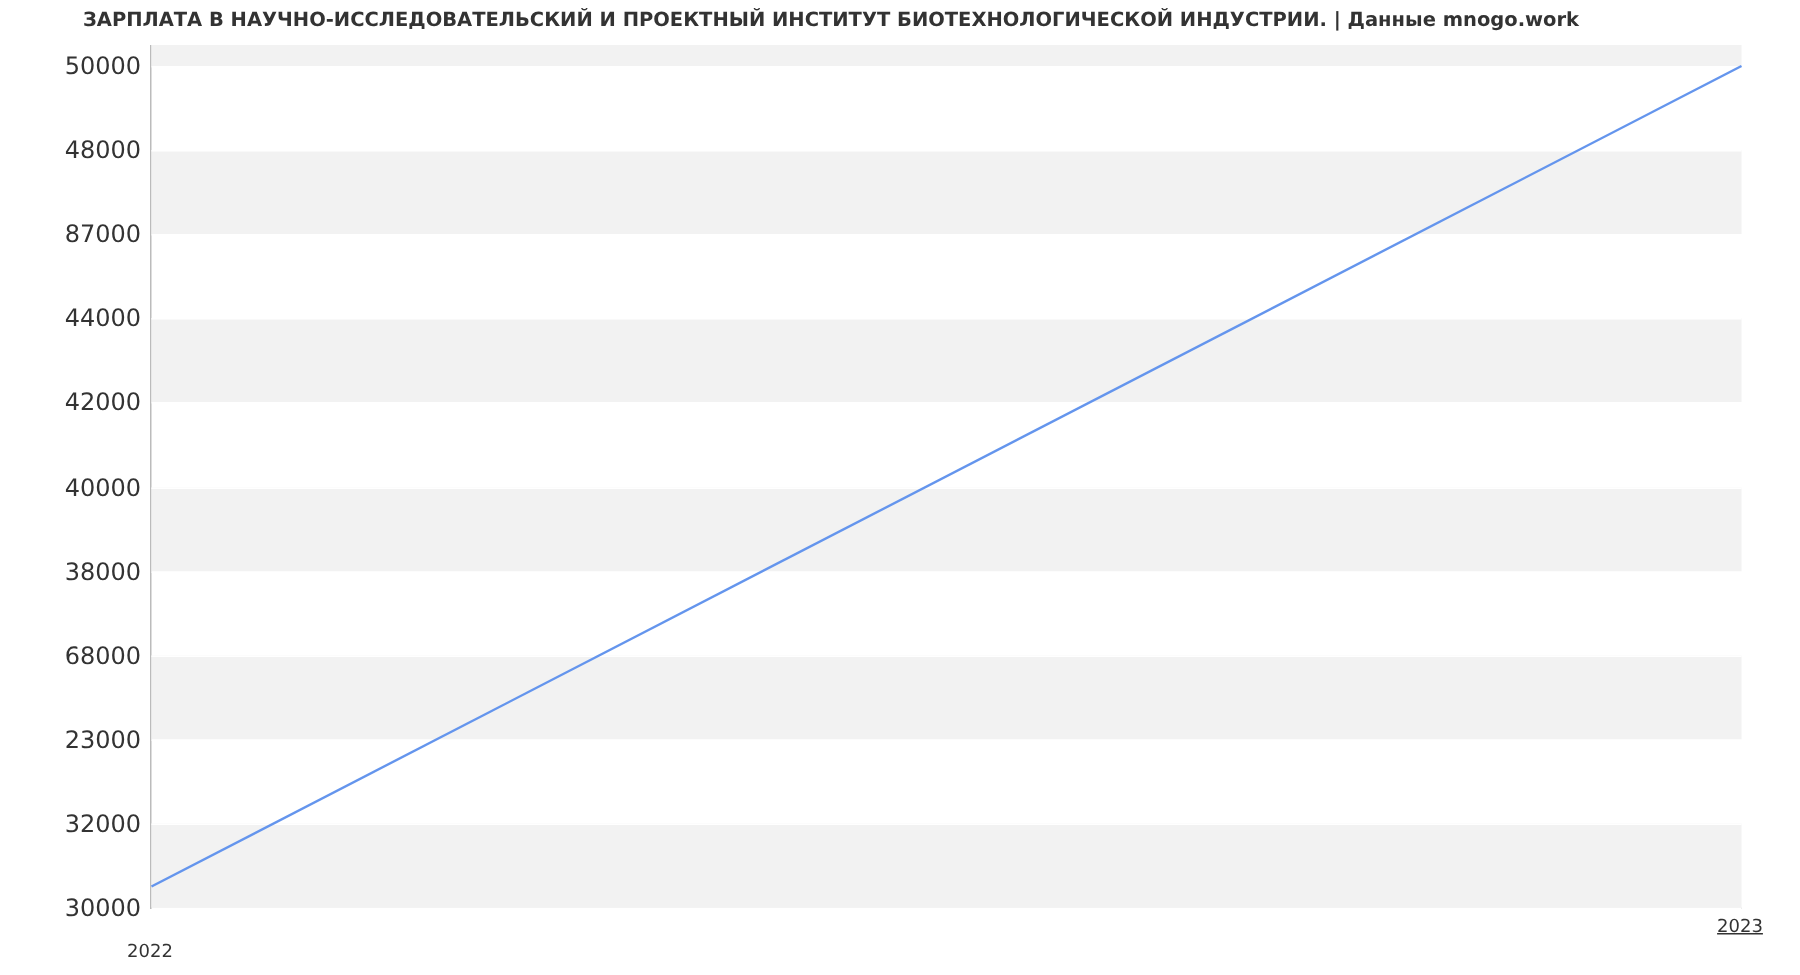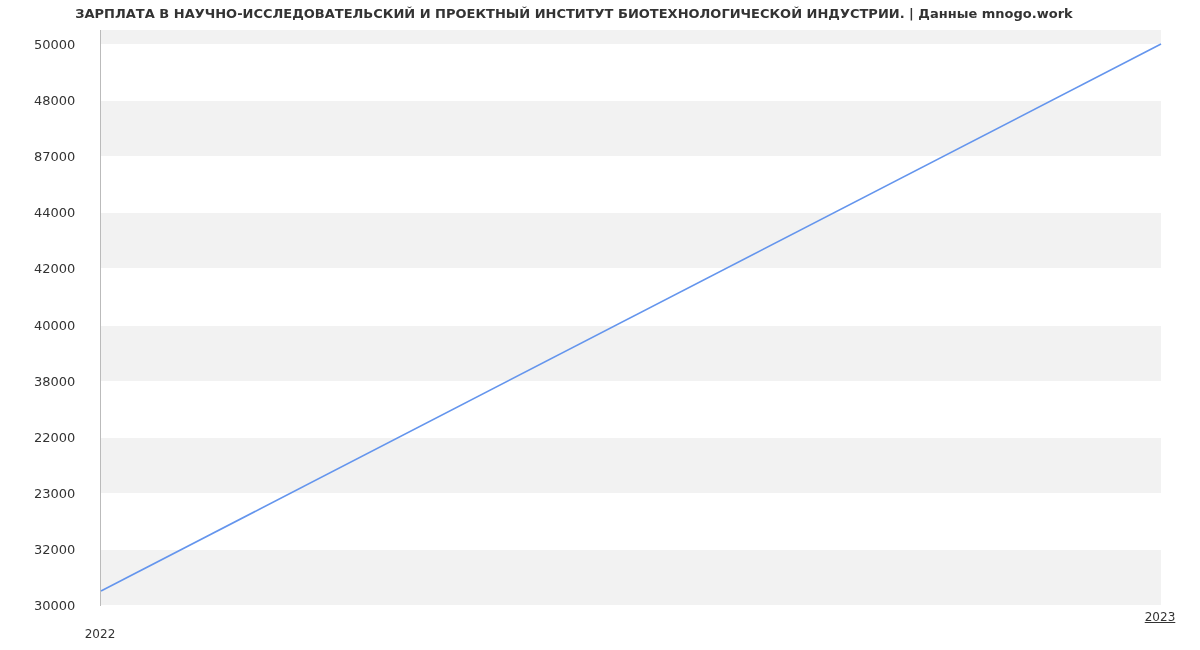--- a/index.html
+++ b/index.html
@@ -19,21 +19,20 @@
   }
   .title {
     position: absolute;
     top: 6px;
     left: 0;
     width: 1108px;
     text-align: center;
     font-size: 13px;
     font-weight: 600;
     color: #333;
-    margin-left: 20px;
   }
   .plot {
     position: absolute;
     left: 100px;
     top: 30px;
     width: 1060px;
     height: 575px;
     border-left: 1px solid #bbb;
     border-bottom: 1px solid #bbb;
   }
@@ -47,21 +46,22 @@
     position: absolute;
     left: 0;
     width: 100%;
     height: 1px;
     background: #ffffff;
   }
   .y-tick {
     position: absolute;
     right: 1106px;
     width: 60px;
-    font-size: 13px;
+    text-align: right;
+    font-size: 16px;
     color: #333;
     transform: translateY(-50%);
   }
   .x-tick {
     position: absolute;
     top: 610px;
     font-size: 12px;
     color: #333;
     transform: translateX(-50%);
   }
@@ -101,21 +101,21 @@
       <div class="grid-line" style="top: 70.122px;"></div>
       <div class="grid-line" style="top: 14.0244px;"></div>
       <svg class="line" id="line-svg" preserveAspectRatio="none" viewBox="0 0 1060 575">
         <polyline points="0,560.9756097560976 1060,14.024390243902417" fill="none" stroke="#6495ED" stroke-width="1.6"></polyline>
       </svg>
     </div>
 
 <div class="y-tick" style="top: 605px;">30000</div>
     <div class="y-tick" style="top: 548.902px;">32000</div>
     <div class="y-tick" style="top: 492.805px;">23000</div>
-    <div class="y-tick" style="top: 436.707px;">22000</div>
+    <div class="y-tick" style="top: 436.707px;">68000</div>
     <div class="y-tick" style="top: 380.61px;">38000</div>
     <div class="y-tick" style="top: 324.512px;">40000</div>
     <div class="y-tick" style="top: 268.415px;">42000</div>
     <div class="y-tick" style="top: 212.317px;">44000</div>
     <div class="y-tick" style="top: 156.22px;">87000</div>
     <div class="y-tick" style="top: 100.122px;">48000</div>
     <div class="y-tick" style="top: 44.0244px;">50000</div>
     <div class="x-tick" style="left: 100px; margin-top: 17px;">2022</div>
     <div class="x-tick" style="left: 1160px; text-decoration: underline;">2023</div>
   </div>

